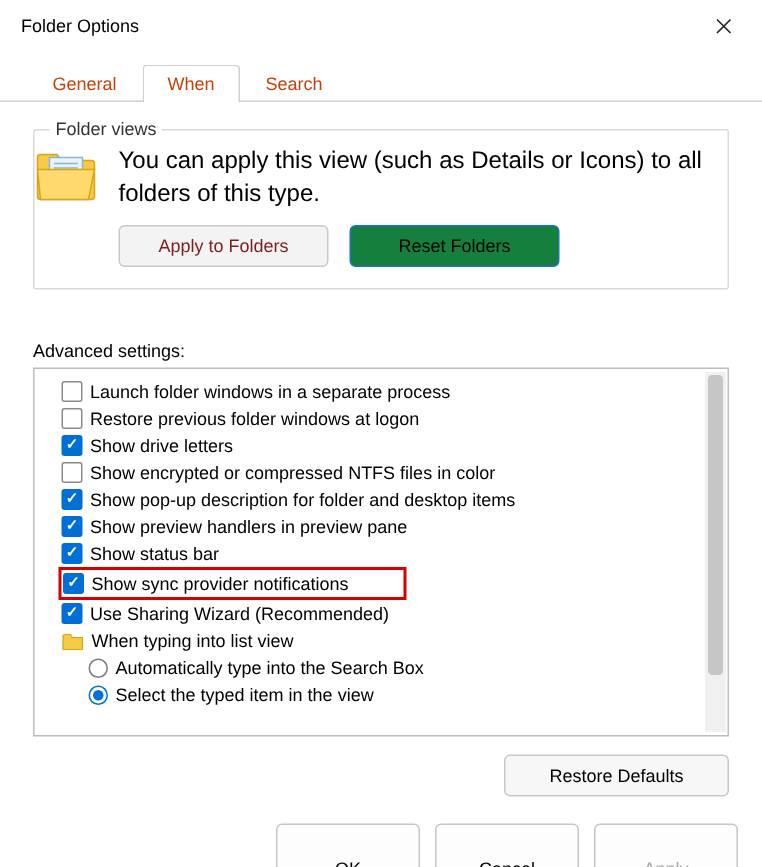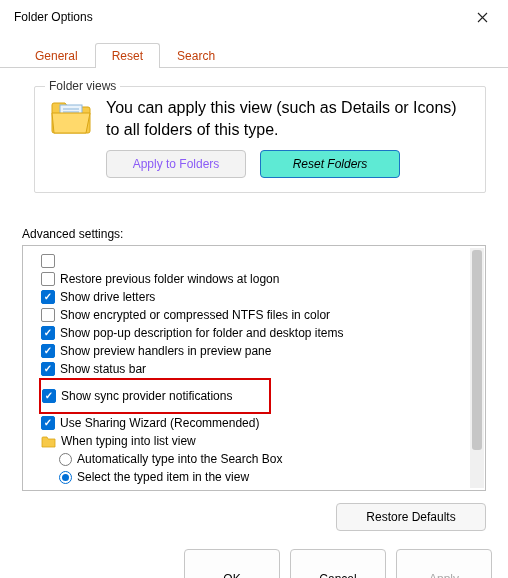--- a/index.html
+++ b/index.html
@@ -41,40 +41,39 @@
     background: #fff;
     border-top-left-radius: 3px; border-top-right-radius: 3px;
   }
   .content {
     flex: 1; padding: 12px 22px 8px 22px;
     display: flex; flex-direction: column;
   }
   .groupbox {
     border: 1px solid #d9d9d9;
     border-radius: 2px;
-    padding: 10px 12px 14px 15px;
+    padding: 10px 12px 14px 0;
     position: relative;
     margin-top: 6px;
-    margin-left: 12px;
   }
   .groupbox-label {
     position: absolute; top: -8px; left: 10px;
     background: #fff; padding: 0 4px; font-size: 12px; color: #333;
   }
   .fv-row { display: flex; gap: 14px; align-items: flex-start; }
   .folder-icon { width: 42px; height: 38px; flex-shrink: 0; }
   .fv-text { font-size: 16px; line-height: 1.35; flex: 1; }
   .fv-buttons { display: flex; gap: 14px; margin-top: 10px; margin-left: 56px; }
   .btn {
     font-size: 12px; padding: 6px 0; width: 140px; text-align: center;
     border: 1px solid #c8c8c8; border-radius: 4px; background: #f7f7f7;
     cursor: default;
   }
-  .btn.disabled { color: #8b5cf6; background: #f3f3f3; }
-  .btn.primary-outline { border-color: #1b74c5; background: #5eead4; color: #000; font-style: italic; }
+  .btn.disabled { color: #7f1d1d; background: #f3f3f3; }
+  .btn.primary-outline { border-color: #1b74c5; background: #15803d; color: #000; }
   .section-label { margin-top: 34px; font-size: 12px; }
   .listbox {
     border: 1px solid #bdbdbd;
     height: 246px;
     margin-top: 4px;
     position: relative;
     overflow: hidden;
     padding: 4px 16px 4px 4px;
   }
   .scrollbar {
@@ -84,21 +83,21 @@
   .scrollbar-thumb {
     position: absolute; left: 2px; right: 2px; top: 2px; height: 200px;
     background: #c6c6c6; border-radius: 3px;
   }
   .tree { padding: 2px 2px 2px 14px; font-size: 12px; }
   .row {
     display: flex; align-items: center; gap: 5px; height: 18px;
     white-space: nowrap;
   }
   .row.indent { margin-left: 18px; }
-  .row.highlighted { border: 2px solid #d60000; padding: 1px 4px 1px 1px; height: 36px; margin-left: -2px; width: 232px; }
+  .row.highlighted { border: 2px solid #d60000; padding: 1px 4px 1px 1px; height: 22px; margin-left: -2px; width: 232px; }
   .chk {
     width: 14px; height: 14px; border: 1px solid #8a8a8a; border-radius: 2px;
     display: inline-flex; align-items: center; justify-content: center;
     flex-shrink: 0; background: #fff;
   }
   .chk.checked { background: #006fd6; border-color: #006fd6; }
   .chk.checked::after { content: "✓"; color: #fff; font-size: 10px; line-height: 1; font-weight: bold; }
   .radio {
     width: 13px; height: 13px; border: 1px solid #7a7a7a; border-radius: 50%;
     display: inline-flex; align-items: center; justify-content: center; flex-shrink: 0; background: #fff;
@@ -126,21 +125,21 @@
     <div class="title">Folder Options</div>
     <div class="close-btn">
       <svg width="11" height="11" viewBox="0 0 11 11">
           <path d="M1 1 L10 10 M10 1 L1 10" stroke="#222" stroke-width="1.1" fill="none"></path>
         </svg>
     </div>
   </div>
 
   <div class="tabs">
     <div class="tab">General</div>
-    <div class="tab active">Reset</div>
+    <div class="tab active">When</div>
     <div class="tab">Search</div>
   </div>
 
   <div class="content">
 
     <div class="groupbox">
       <div class="groupbox-label">Folder views</div>
       <div class="fv-row">
         <svg class="folder-icon" viewBox="0 0 42 38">
           <path d="M2 10 L2 34 Q2 36 4 36 L38 36 Q40 36 40 34 L40 12 Q40 10 38 10 L18 10 L15 6 L4 6 Q2 6 2 8 Z" fill="#f7c948" stroke="#d9a514" stroke-width="1"></path>
@@ -158,20 +157,21 @@
         <div class="btn primary-outline">Reset Folders</div>
       </div>
     </div>
 
     <div class="section-label">Advanced settings:</div>
 
     <div class="listbox">
       <div class="tree" id="tree">
           <div class="row">
             <span class="chk"></span>
+            <span>Launch folder windows in a separate process</span>
           </div>
           <div class="row">
             <span class="chk"></span>
             <span>Restore previous folder windows at logon</span>
           </div>
           <div class="row">
             <span class="chk checked"></span>
             <span>Show drive letters</span>
           </div>
           <div class="row">

